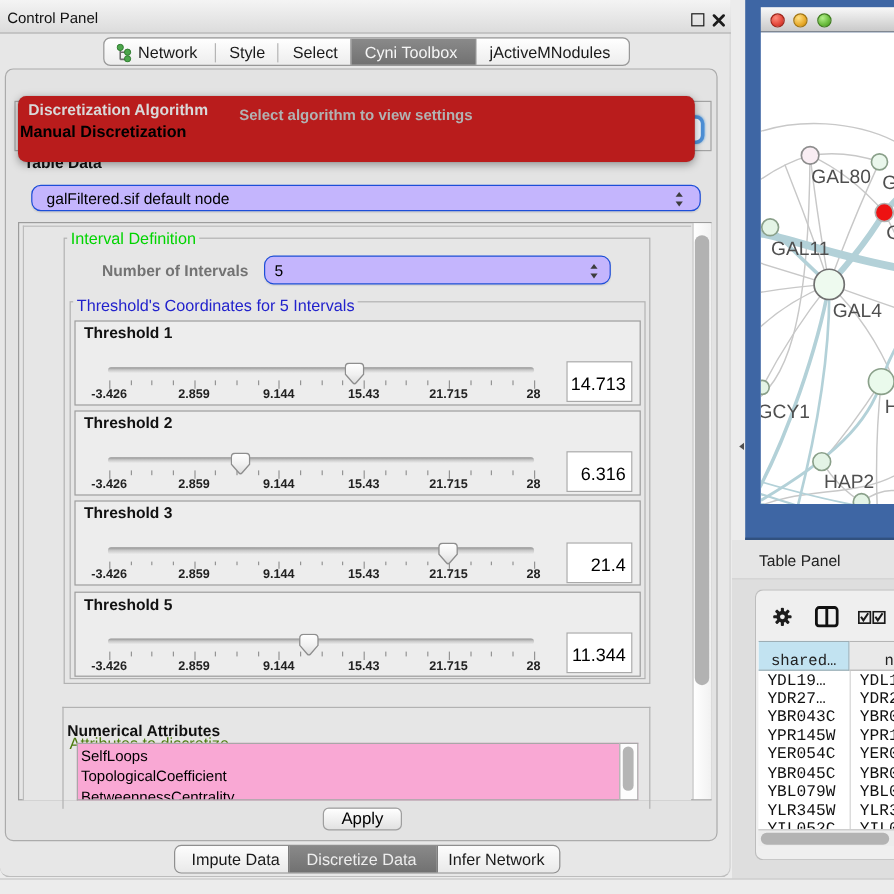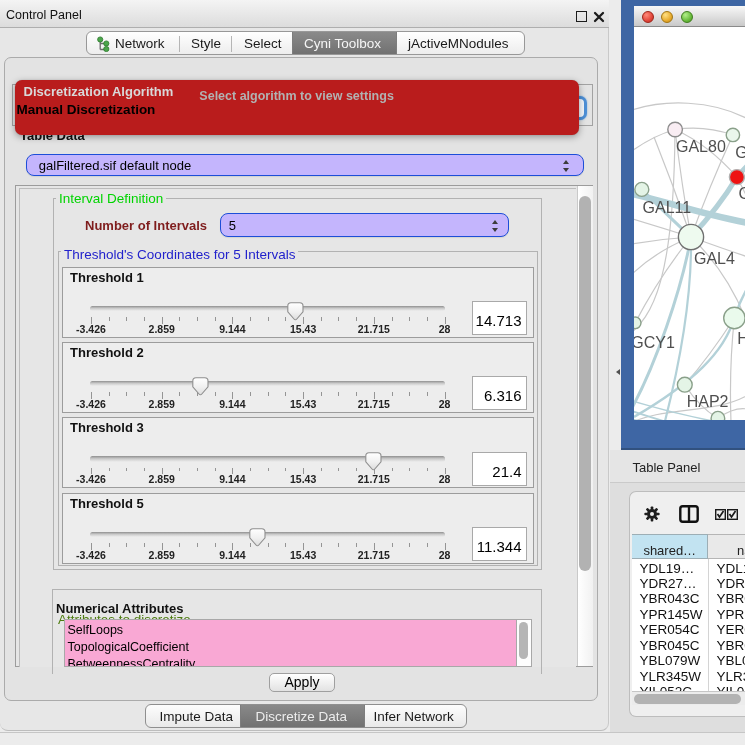--- a/index.html
+++ b/index.html
@@ -96,21 +96,21 @@
   background:linear-gradient(#f8f8f8,#c9c9c9); border-bottom:1px solid #8a8a8a; }
 .light { position:absolute; top:10.5px; width:12px; height:12px; border-radius:50%; }
 #netcanvas { left:633.5px; top:27px; width:111.5px; height:393px; background:#ffffff; overflow:hidden; }
 
 
 #tpbar { left:609.5px; top:449.5px; width:135.5px; height:33px; background:#e5e5e5; border-bottom:1px solid #cacaca; }
 #tpbar .t { left:23px; top:10.5px; font-size:13px; color:#222; }
 #tparea { left:609.5px; top:482.5px; width:135.5px; height:249px; background:#dedede; }
 #tppanel { left:629px; top:490.5px; width:130px; height:226px; background:#efefef;
   border:1px solid #bdbdbd; border-radius:7px 0 0 7px; border-right:none; }
-#ttable { left:631.5px; top:533.5px; width:113.5px; height:157.5px; background:#fff; overflow:hidden; }
+#ttable { left:631.5px; top:533.5px; width:113.5px; height:157.5px; background:#fff; overflow:hidden;font-family:Liberation Mono, monospace; }
 .trow { position:absolute; left:0; width:200px; font-size:13.5px; color:#111; }
 #hsb { left:631.5px; top:691px; width:113.5px; height:14px; background:#ececec; border-top:1px solid #c6c6c6; }
 #hsbthumb { left:633.5px; top:693.5px; width:107px; height:10px; background:#b3b3b3; border-radius:5px; }
 
 #statusline { left:0; top:731.5px; width:745px; height:1px; background:#c6c6c6; }
 #splitarrow { left:615.5px; top:368.5px; width:0; height:0; border-top:3px solid transparent;
   border-bottom:3px solid transparent; border-right:4px solid #4f4f4f; }
 </style>
 </head>
 <body>
@@ -149,21 +149,21 @@
   <div id="dcombobtn" class="abs"></div>
 
   <div id="spane" class="abs"></div>
   <div id="spinner" class="abs"></div>
   <div id="vsb" class="abs"></div>
   <div id="vsbthumb" class="abs"></div>
 
   <div class="fs abs" style="left:52.5px; top:197.5px; width:489.5px; height:372px;"></div>
   <div class="fstitle abs" style="left:56px; top:191px; color:#00d400;">Interval Definition</div>
 
-  <div class="abs" style="left:85px; top:218px; font-size:13px; font-weight:bold; color:#7f1d1d;text-align:center;">Number of Intervals</div>
+  <div class="abs" style="left:85px; top:218px; font-size:13px; font-weight:bold; color:#737373;text-align:center;">Number of Intervals</div>
   <div class="combo abs" style="left:219.8px; top:213.3px; width:289px; height:24px;">
     <div class="ct" style="left:8px; top:4px;">5</div>
     <div class="updn" style="right:8px; top:4px;">
         <div class="u"></div>
         <div class="d"></div>
       </div>
   </div>
 
   <div class="fs abs" style="left:57.5px; top:251px; width:480px; height:314.5px;"></div>
   <div class="fstitle abs" style="left:61px; top:246.5px; color:#2222cc;">Threshold's Coordinates for 5 Intervals</div>

